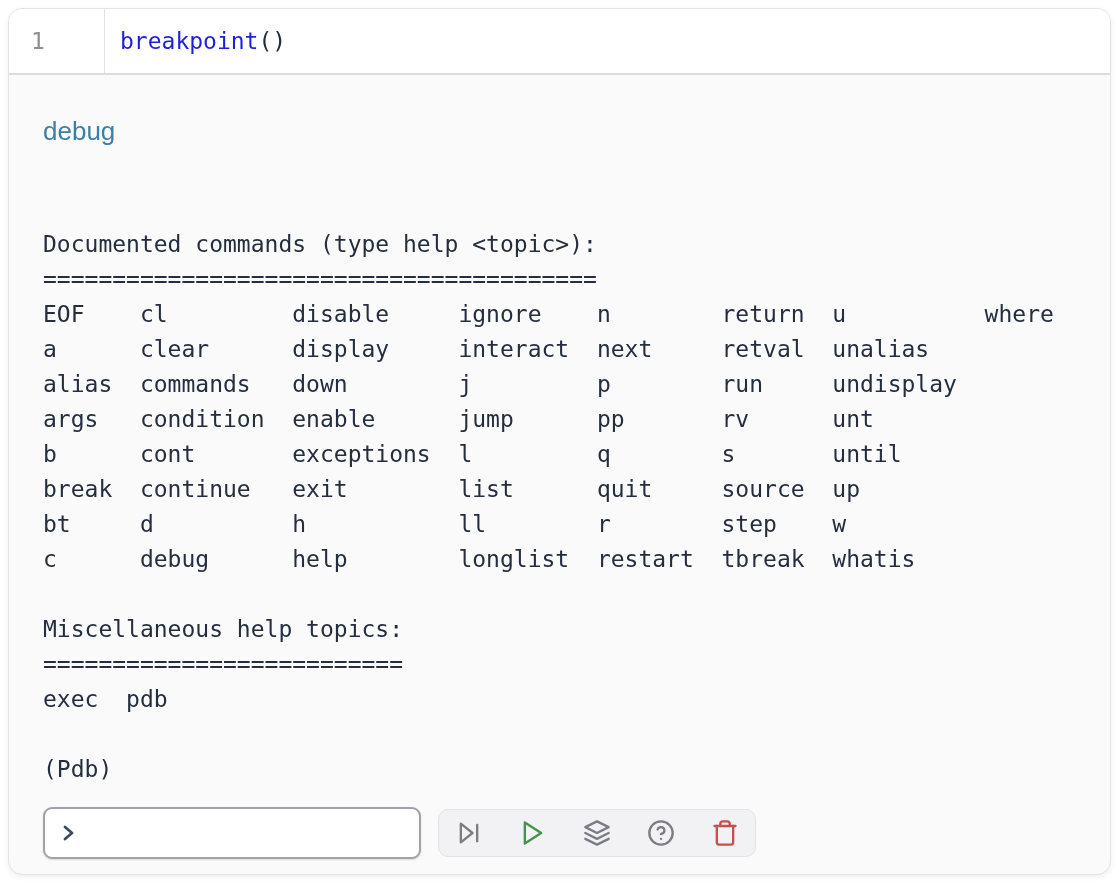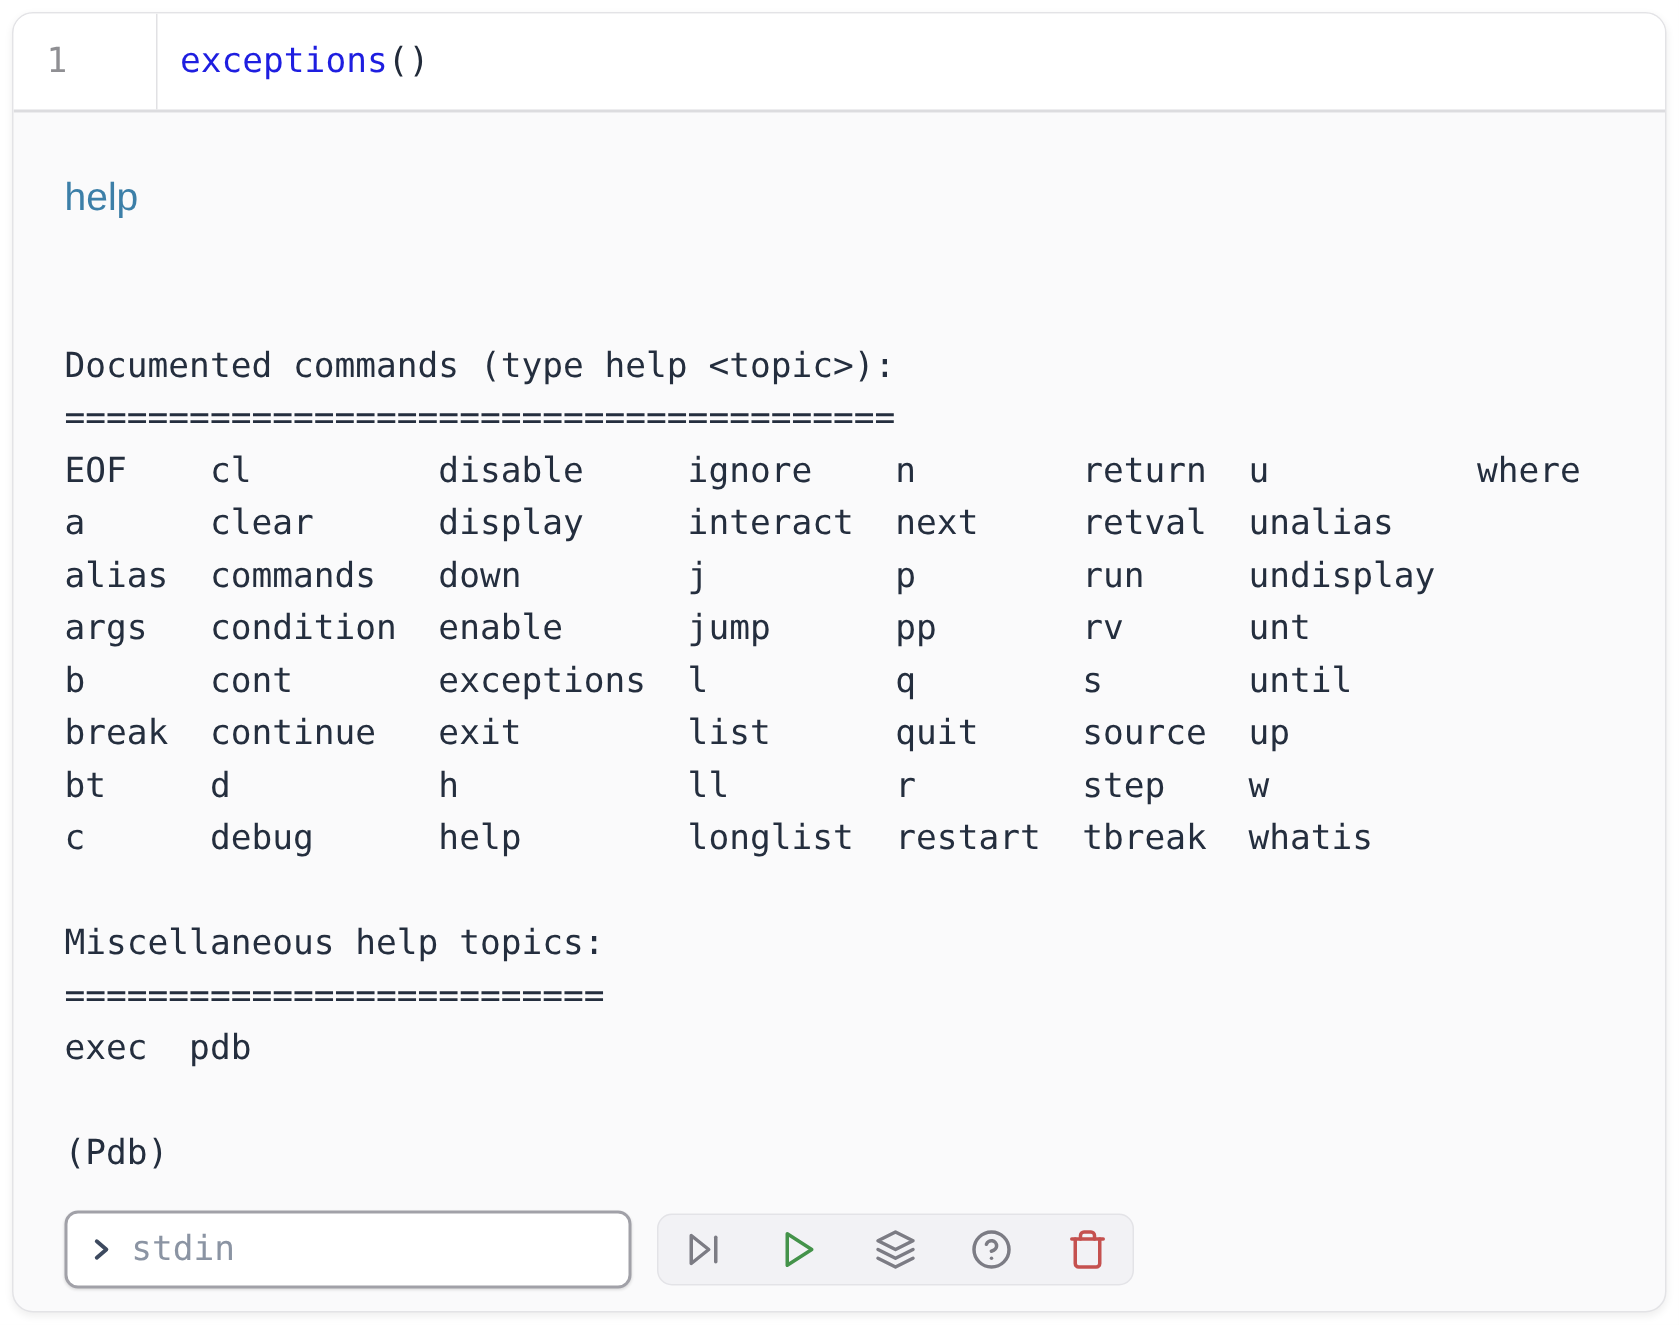--- a/index.html
+++ b/index.html
@@ -120,27 +120,27 @@
 </head>
 <body>
 
 <div class="widget">
 
   <div class="editor">
     <div class="gutter">
       <span>1</span>
     </div>
     <div class="code-line">
-      <span class="tok-builtin">exceptions</span>
+      <span class="tok-builtin">breakpoint</span>
         <span class="tok-punct">()</span>
     </div>
   </div>
 
   <div class="output">
-    <div class="echoed">help</div>
+    <div class="echoed">debug</div>
 
     <pre class="pdb-pre">Documented commands (type help &lt;topic&gt;):
 ========================================
 EOF    cl         disable     ignore    n        return  u          where
 a      clear      display     interact  next     retval  unalias
 alias  commands   down        j         p        run     undisplay
 args   condition  enable      jump      pp       rv      unt
 b      cont       exceptions  l         q        s       until
 break  continue   exit        list      quit     source  up
 bt     d          h           ll        r        step    w
@@ -150,21 +150,20 @@
 ==========================
 exec  pdb
 
 (Pdb)</pre>
 
     <div class="input-row">
       <div class="stdin-box">
         <svg width="18" height="18" viewBox="0 0 18 18" fill="none" stroke="#3d4a5f" stroke-width="2.8" stroke-linecap="round" stroke-linejoin="round">
           <polyline points="6 3 13 9 6 15"></polyline>
         </svg>
-        <input type="text" value="" placeholder="stdin" style="">
       </div>
 
       <div class="toolbar">
         <button class="tb-btn" title="">
           <svg viewBox="0 0 24 24" fill="none" stroke="#7c7c84" stroke-width="2" stroke-linecap="round" stroke-linejoin="round">
             <polygon points="5 4 15 12 5 20 5 4"></polygon>
             <line x1="19" y1="5" x2="19" y2="19"></line>
           </svg>
         </button>
         <button class="tb-btn" title="">

